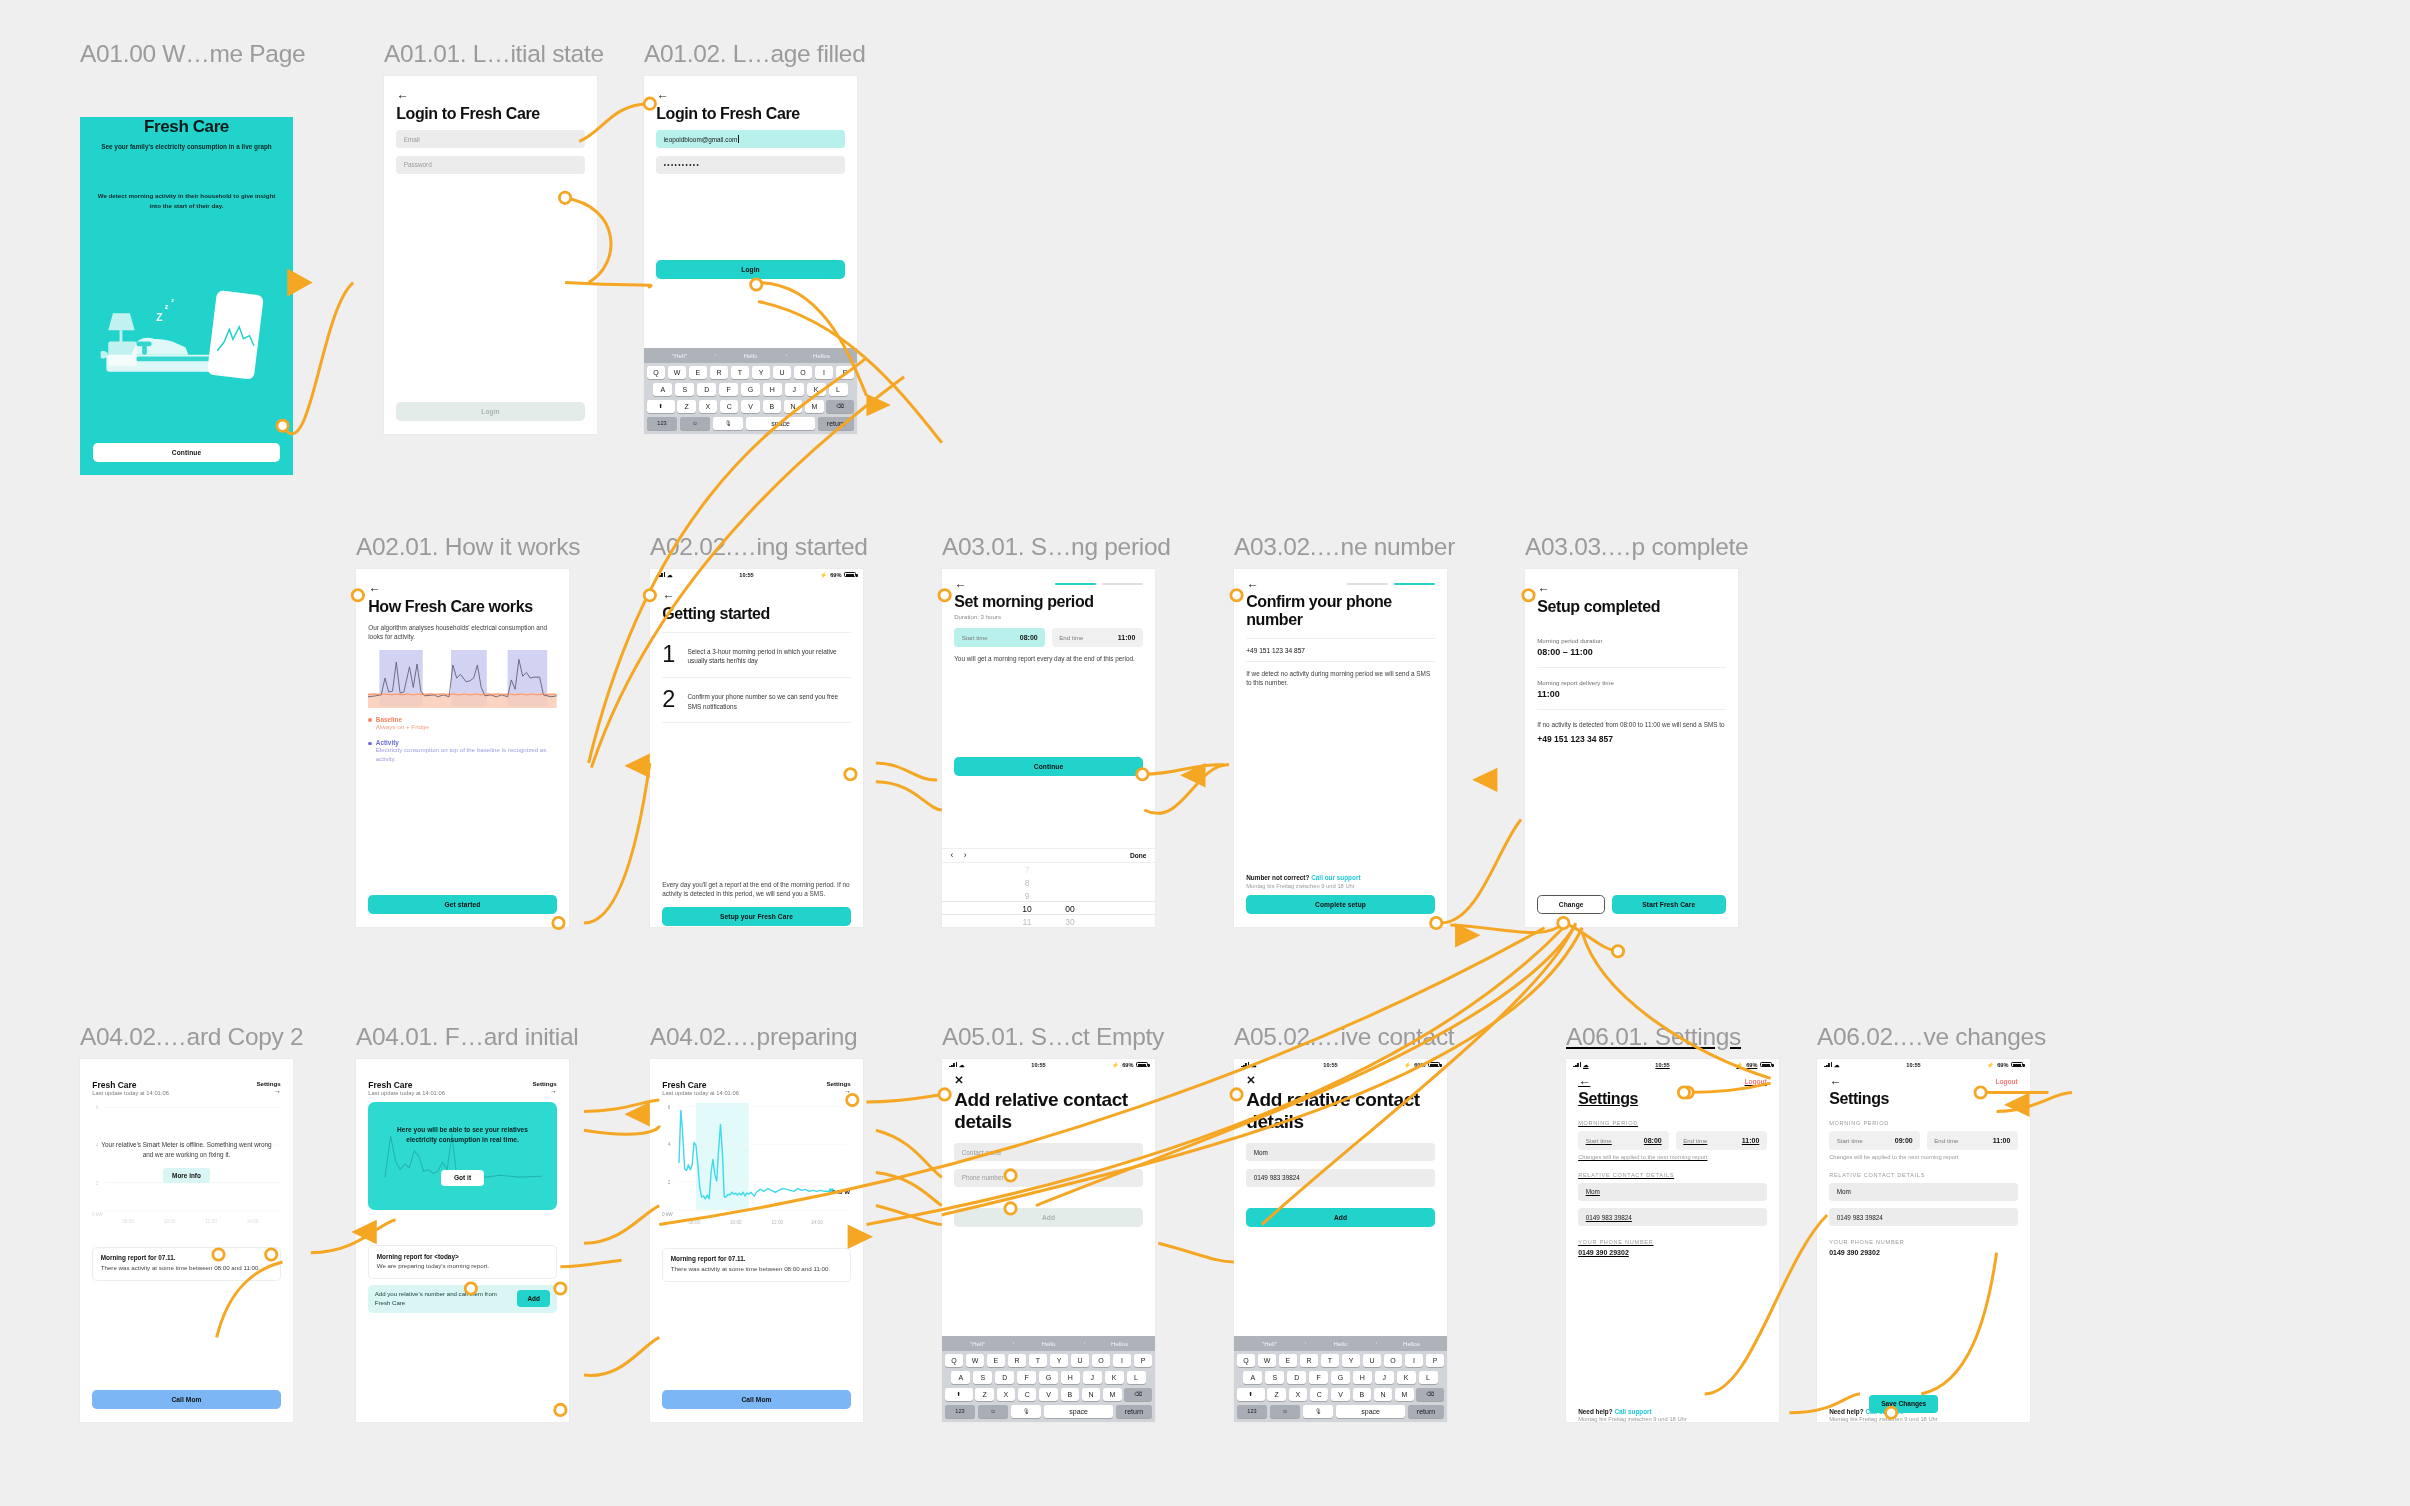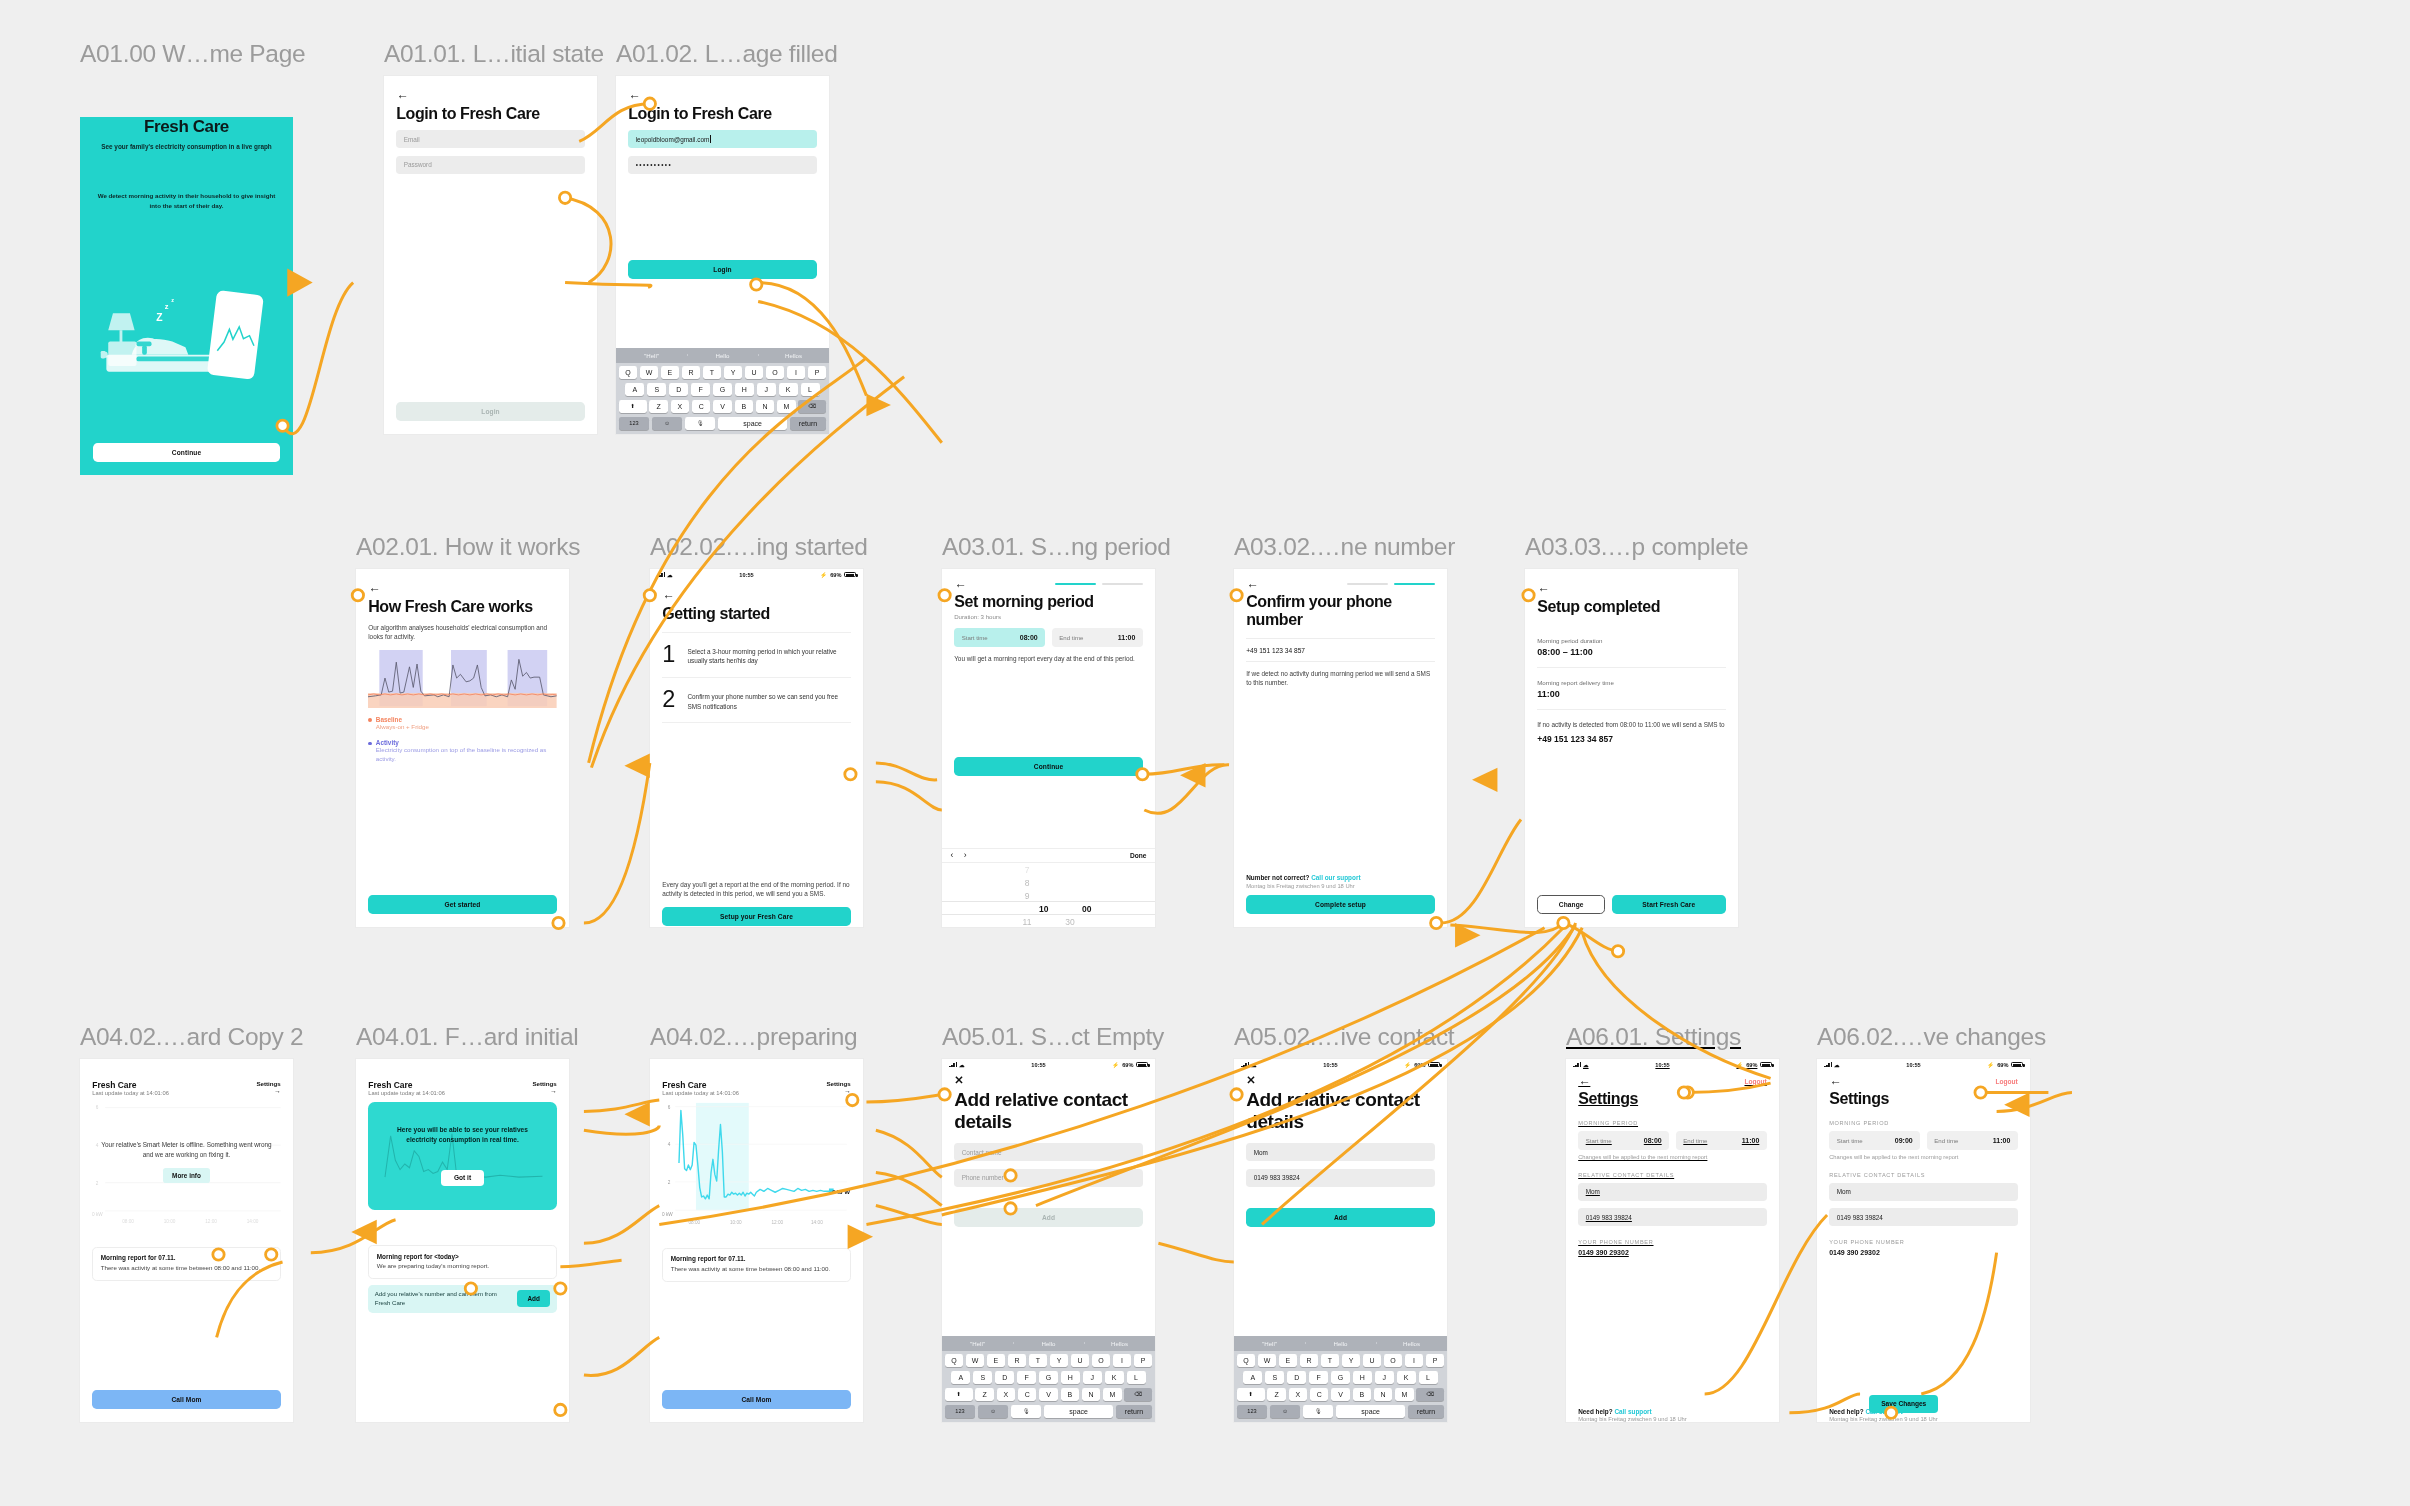--- a/index.html
+++ b/index.html
@@ -120,21 +120,21 @@
   .pill .val { font-size:7px; font-weight:800; color:#111; }
 
   
   .picker { position:absolute; left:0; right:0; bottom:0; background:#fff; }
   .picker-bar { height:15px; display:flex; align-items:center; padding:0 8.5px; border-top:0.9px solid #eee; border-bottom:0.9px solid #eee; }
   .picker-bar .nav { font-size:8.5px; color:#111; margin-right:10.4px; }
   .picker-bar .done { margin-left:auto; font-size:6.6px; font-weight:800; color:#111; }
   .picker-list { height:64px; position:relative; display:flex; justify-content:center; padding-top:1.9px; }
   .pcol { width:43px; text-align:center; }
   .pcol .it { font-size:8.5px; color:#bcbcbc; line-height:13px; }
-  .pcol .it.sel { color:#111; font-weight:700;text-align:right; }
+  .pcol .it.sel { color:#111; font-weight:400; }
   .picker-sel-line { position:absolute; left:0; right:0; top:38px; height:14px; border-top:0.9px solid #e6e6e6; border-bottom:0.9px solid #e6e6e6; }
 
   
   .sum { padding: 10.4px 0; border-bottom:0.9px solid #eee; }
   .sum .k { font-size:6.2px; color:#6e6e6e; }
   .sum .v { font-size:9px; font-weight:800; color:#111; margin-top:2.8px; }
 
   
   .dash-head { display:flex; justify-content:space-between; align-items:flex-start; }
   .dash-title { font-size:8.5px; font-weight:800; color:#111; }
@@ -301,21 +301,21 @@
       <div class="scr">
         <div class="backarrow">←</div>
         <div class="h1">Login to Fresh Care</div>
         <div class="field">Email</div>
         <div class="field">Password</div>
         <div class="btn disabled" style="position:absolute; left:12.2px; right:12.2px; bottom:13px;">Login</div>
       </div>
     </div>
   </div>
 
-  <div class="frame" style="left:616px; top:40px;">
+  <div class="frame" style="left:644px; top:40px;">
     <div class="frame-title">A01.02. L…age filled</div>
     <div class="phone">
       <div class="scr">
         <div class="backarrow">←</div>
         <div class="h1">Login to Fresh Care</div>
         <div class="field active">leopoldbloom@gmail.com</div>
         <div class="field filled" style="letter-spacing:1.4px;">••••••••••</div>
         <div class="btn primary" style="position:absolute; left:12.2px; right:12.2px; top:184px;">Login</div>
       </div>
       <div class="kb">

